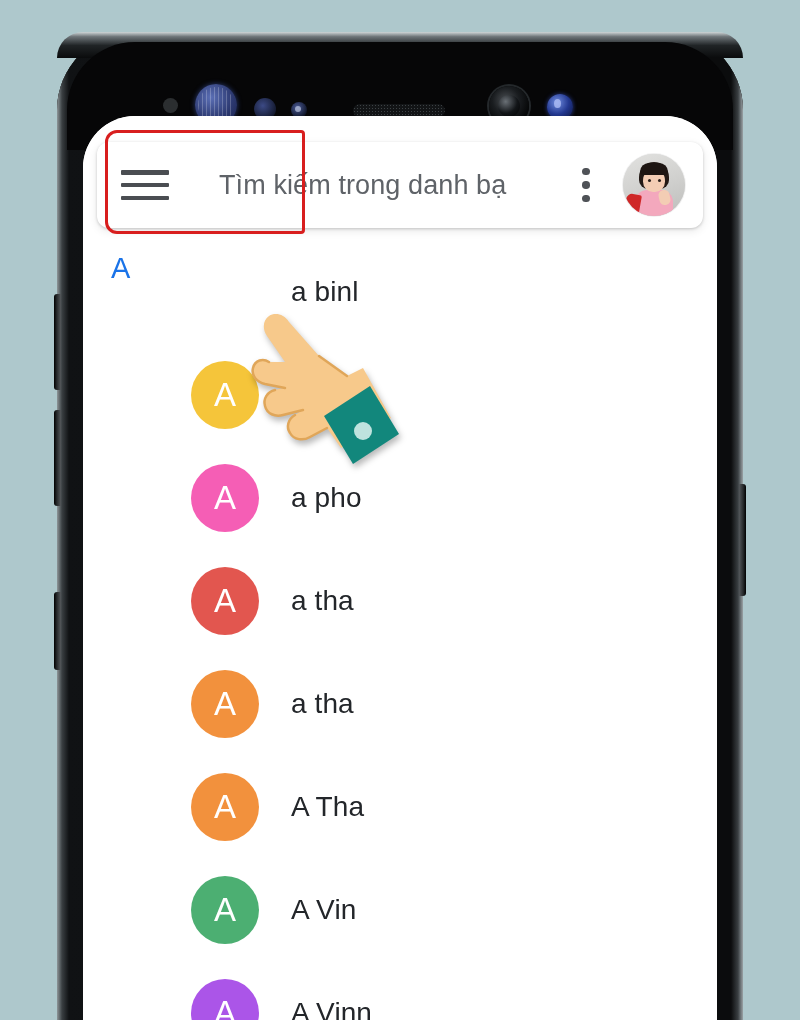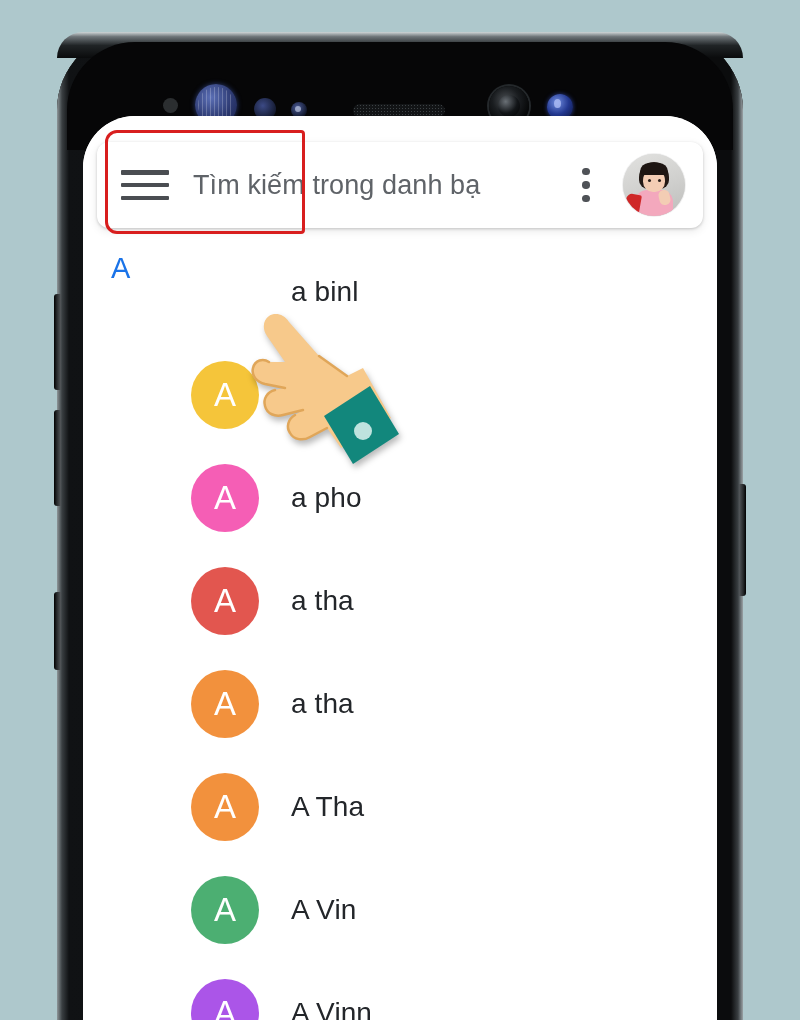--- a/index.html
+++ b/index.html
@@ -133,20 +133,21 @@
     flex:0 0 auto; cursor:pointer;
     position:relative;
   }
   #hamburger-icon{ width:48px; height:30px; display:flex; flex-direction:column; justify-content:space-between; }
   #hamburger-icon i{ display:block; height:4.5px; background:#4a4d52; border-radius:1px; }
   #search-input{
     flex:1 1 auto;
     font-size:27px; color:#5f6368;
     letter-spacing:.1px; white-space:nowrap;
     padding-right:6px;
+    margin-left:26px;
   }
   #overflow-button{
     width:46px; height:86px; flex:0 0 auto;
     display:flex; flex-direction:column; align-items:center; justify-content:center;
     gap:6px; cursor:pointer;
   }
   #overflow-button i{ width:7.5px; height:7.5px; border-radius:50%; background:#4f5257; display:block; }
   #avatar{
     width:62px; height:62px; border-radius:50%;
     margin:0 18px 0 14px; flex:0 0 auto;

